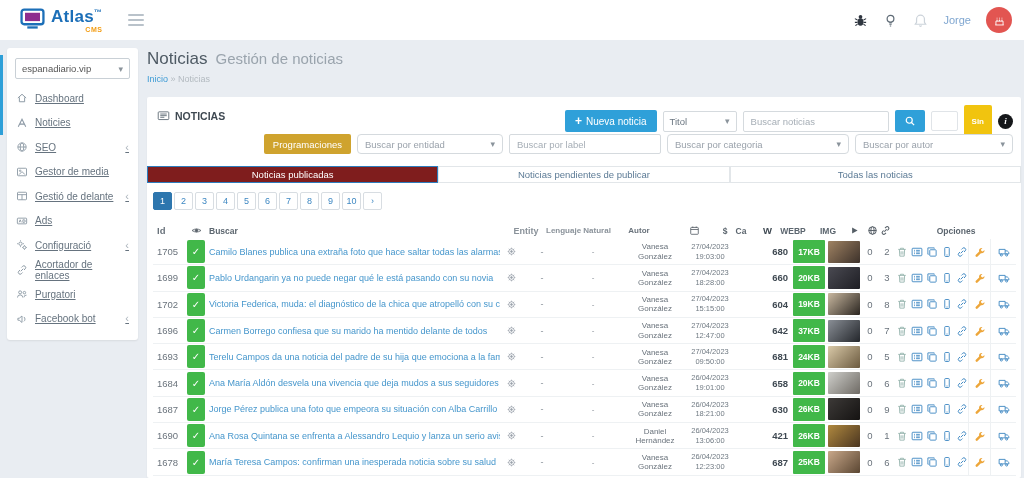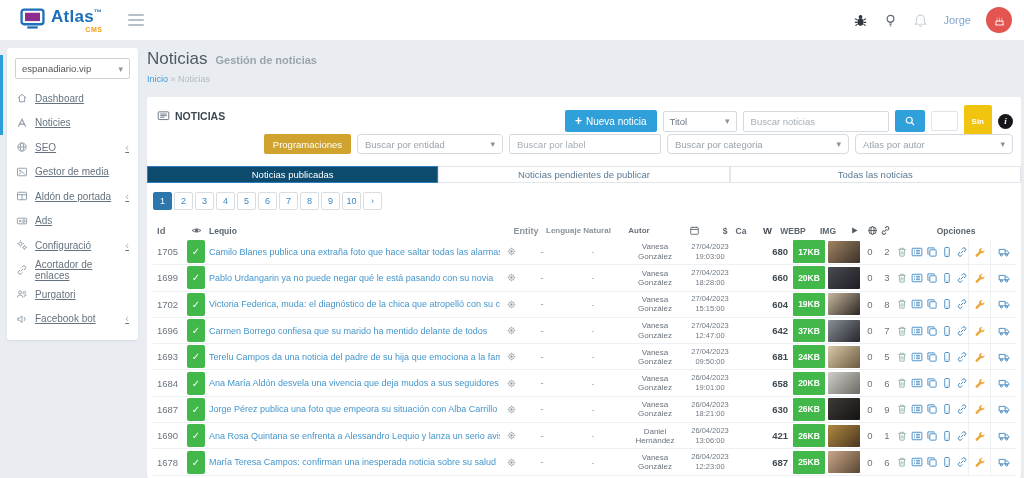--- a/index.html
+++ b/index.html
@@ -29,21 +29,21 @@
                  display:flex; align-items:center; justify-content:space-between; padding:0 6px; font-size:9.5px; color:#555; cursor:pointer; }
   .caret { color:#8a939b; font-size:9px; }
   .menu-item { display:flex; align-items:center; height:24.5px; padding:0 9px; font-size:10px; color:#66737f; gap:7px; cursor:pointer;text-decoration:underline; }
   .menu-item svg { width:12px; height:12px; color:#8b98a4; flex:none; }
   .chev { margin-left:auto; color:#aab3bb; font-size:11px; line-height:1; }
 
   
   .page-head { position:absolute; left:147px; top:49px; }
   .title-row { display:flex; align-items:baseline; gap:8px; }
   .pg-title { font-size:17px; color:#4e5a64; font-weight:normal; }
-  .pg-sub { font-size:11px; color:#9aa4ad;font-weight:bold; }
+  .pg-sub { font-size:15px; color:#9aa4ad; }
   .crumbs { margin-top:5px; font-size:9px; }
   .crumb-home { color:#3d9bd5; text-decoration:none; }
   .crumb-sep, .crumb-cur { color:#b3bac0; }
 
   
   .panel { position:absolute; left:147px; top:97px; width:874px; height:381px; background:#fff;
            border-radius:2px; box-shadow:0 1px 2px rgba(0,0,0,.06); }
   .panel-title { position:absolute; left:10px; top:12px; display:flex; align-items:center; gap:5px;
                  font-size:10.5px; font-weight:bold; color:#3f4952; }
   .panel-title svg { width:13px; height:13px; color:#6b7680; }
@@ -68,21 +68,21 @@
   .btn-prog { background:#cfa32e; color:#fff; font-size:9.5px; height:20px; padding:0 9px; }
   .f-select { height:20px; border:1px solid #d5dade; border-radius:4px; display:flex; align-items:center; justify-content:space-between;
               padding:0 7px; font-size:9.5px; color:#9aa2ab; background:#fff; cursor:pointer; }
   .f-input { height:20px; border:1px solid #d5dade; border-radius:2px; font-size:9.5px; padding:0 7px; font-family:inherit; color:#555; }
   .f-input::placeholder { color:#a6aeb6; }
   .w-entidad { width:146px; } .w-label { width:152px; } .w-categoria { width:182px; } .w-autor { width:158px; }
 
   .tabs { position:absolute; left:0; right:0; top:69px; display:flex; }
   .tab { flex:1; height:17px; line-height:16px; text-align:center; font-size:9.5px; color:#5b7a95; background:#fff;
          border:1px solid #e2e6e9; cursor:pointer; }
-  .tab.active { background:#0c4a6e; border-color:#2d7dbe; color:#fff; }
+  .tab.active { background:#7f1d1d; border-color:#2d7dbe; color:#fff; }
 
   .pagination { position:absolute; left:6px; top:95px; display:flex; gap:2px; }
   .pg { min-width:19px; height:18px; line-height:17px; text-align:center; font-size:9px; color:#3d87c2;
         border:1px solid #d8dde2; border-radius:2px; background:#fff; cursor:pointer; padding:0 3px; }
   .pg.active { background:#2d76ae; border-color:#2d76ae; color:#fff; }
 
   
   .table { position:absolute; left:6px; right:5px; top:125px; }
   .thead { display:flex; align-items:center; height:17px; font-size:8.5px; font-weight:bold; color:#5c666f; }
   .trow { display:flex; align-items:center; height:26.3px; border-bottom:1px solid #eef1f3; }
@@ -196,21 +196,21 @@
         <circle cx="5.5" cy="6.3" r="1"></circle>
         <path d="M4 11.5 L8 7.5 L12 11.5"></path>
       </svg>
     <span>Gestor de media</span>
   </div>
   <div class="menu-item">
     <svg viewBox="0 0 16 16" fill="none" stroke="currentColor" stroke-width="1.2">
         <rect x="2" y="3" width="12" height="10" rx="1"></rect>
         <path d="M2 6.2 H14 M8 6.2 V13"></path>
       </svg>
-    <span>Aldón de portada</span>
+    <span>Gestió de delante</span>
     <span class="chev">‹</span>
   </div>
   <div class="menu-item">
     <svg viewBox="0 0 16 16" fill="none" stroke="currentColor" stroke-width="1.2">
         <rect x="1.8" y="4.2" width="12.4" height="7.6" rx="1"></rect>
         <path d="M4.2 9.8 L5.6 6.4 L7 9.8 M9.2 9.8 V6.4 H10.6 a1.7 1.7 0 0 1 0 3.4 Z"></path>
       </svg>
     <span>Ads</span>
   </div>
   <div class="menu-item">
@@ -295,21 +295,21 @@
     <div class="f-select w-entidad">
       <span>Buscar por entidad</span>
       <span class="caret">▾</span>
     </div>
     <input class="f-input w-label" type="text" placeholder="Buscar por label" style="">
     <div class="f-select w-categoria">
       <span>Buscar por categoria</span>
       <span class="caret">▾</span>
     </div>
     <div class="f-select w-autor">
-      <span>Atlas por autor</span>
+      <span>Buscar por autor</span>
       <span class="caret">▾</span>
     </div>
   </div>
 
   <div class="tabs">
     <div class="tab active">Noticias publicadas</div>
     <div class="tab">Noticias pendientes de publicar</div>
     <div class="tab">Todas las noticias</div>
   </div>
 
@@ -338,21 +338,21 @@
 
   <div class="table">
     <div class="thead">
       <div class="c c-id">Id</div>
       <div class="c c-chk">
         <svg class="hd-ico" viewBox="0 0 16 16" fill="none" stroke="currentColor" stroke-width="1.2">
             <path d="M1.5 8 Q8 3.5 14.5 8 Q8 12.5 1.5 8 Z"></path>
             <circle cx="8" cy="8" r="1.8" fill="currentColor"></circle>
           </svg>
       </div>
-      <div class="c c-title">Lequio</div>
+      <div class="c c-title">Buscar</div>
       <div class="c c-gear"></div>
       <div class="c c-entity">Entity</div>
       <div class="c c-lang">Lenguaje Natural</div>
       <div class="c c-autor">Autor</div>
       <div class="c c-date">
         <svg class="hd-ico" viewBox="0 0 16 16" fill="none" stroke="currentColor" stroke-width="1.2">
             <rect x="2.5" y="3.5" width="11" height="10" rx="1"></rect>
             <path d="M2.5 6.5 h11 M5.5 2.2 v2 M10.5 2.2 v2"></path>
           </svg>
       </div>

